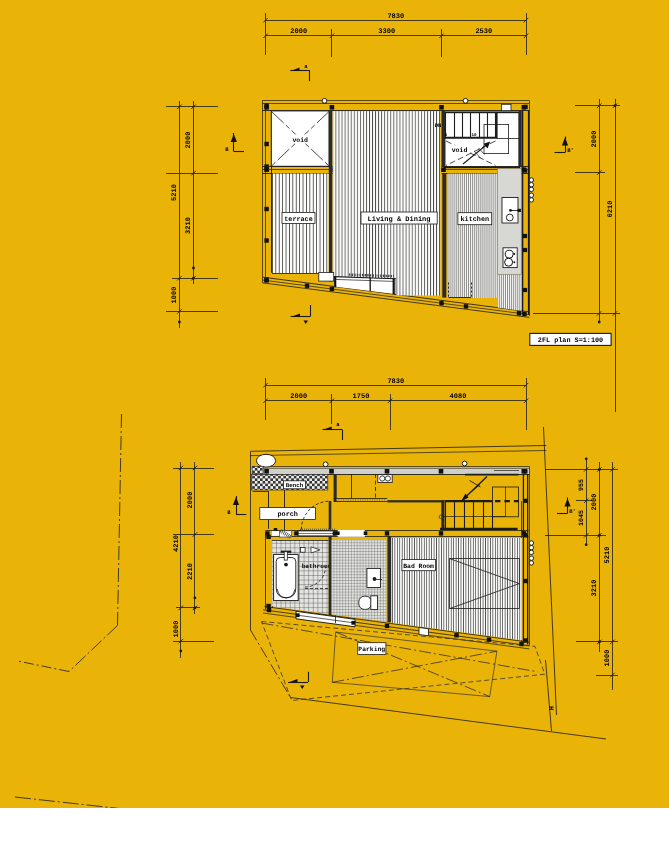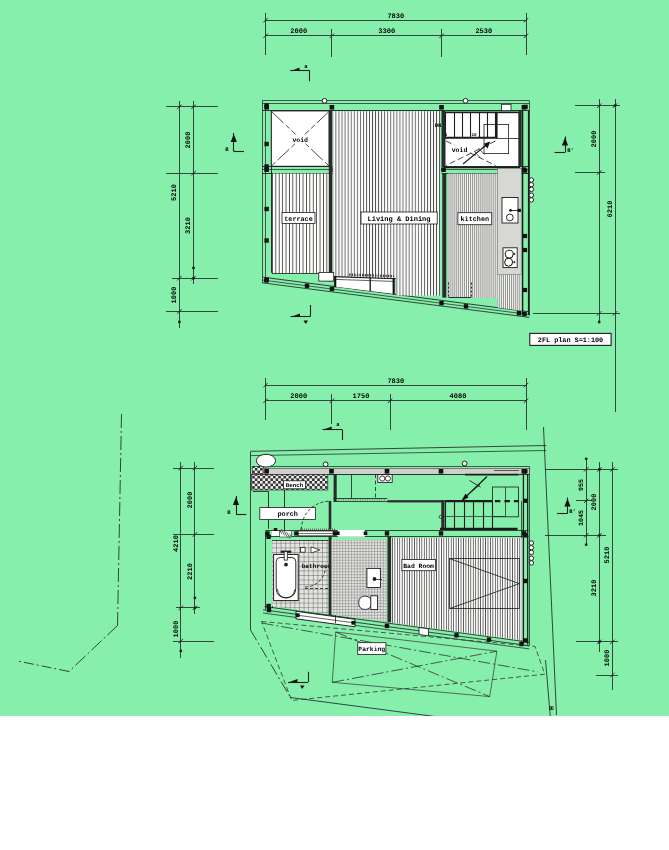--- a/index.html
+++ b/index.html
@@ -1,17 +1,17 @@
 <!DOCTYPE html>
 <html><head>
 <meta charset="utf-8">
 <style>
 html,body{margin:0;padding:0;background:#ffffff;-webkit-font-smoothing:antialiased;}
 text{-webkit-font-smoothing:antialiased;text-rendering:geometricPrecision;}
-#page{position:relative;width:669px;height:716px;background:#86efac;overflow:hidden;}
+#page{position:relative;width:669px;height:808px;background:#eab308;overflow:hidden;}
 svg{position:absolute;top:0;left:0;}
 </style>
 </head>
 <body>
 <div id="page">
 <svg width="669" height="850" viewBox="0 0 669 850">
 <defs>
 <pattern id="plankA" width="3.4" height="8" patternUnits="userSpaceOnUse">
 <rect width="3.4" height="8" fill="#fbfbfa"></rect>
 <line x1="0.4" y1="0" x2="0.4" y2="8" stroke="#454545" stroke-width="0.9"></line>

